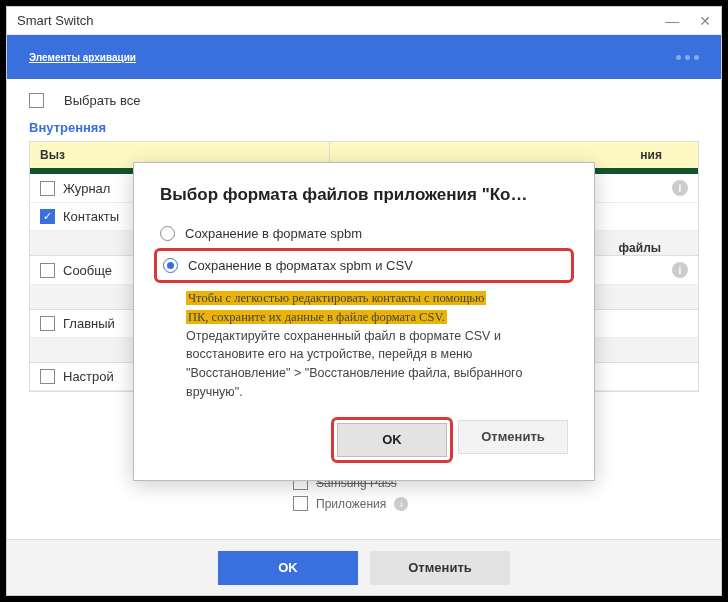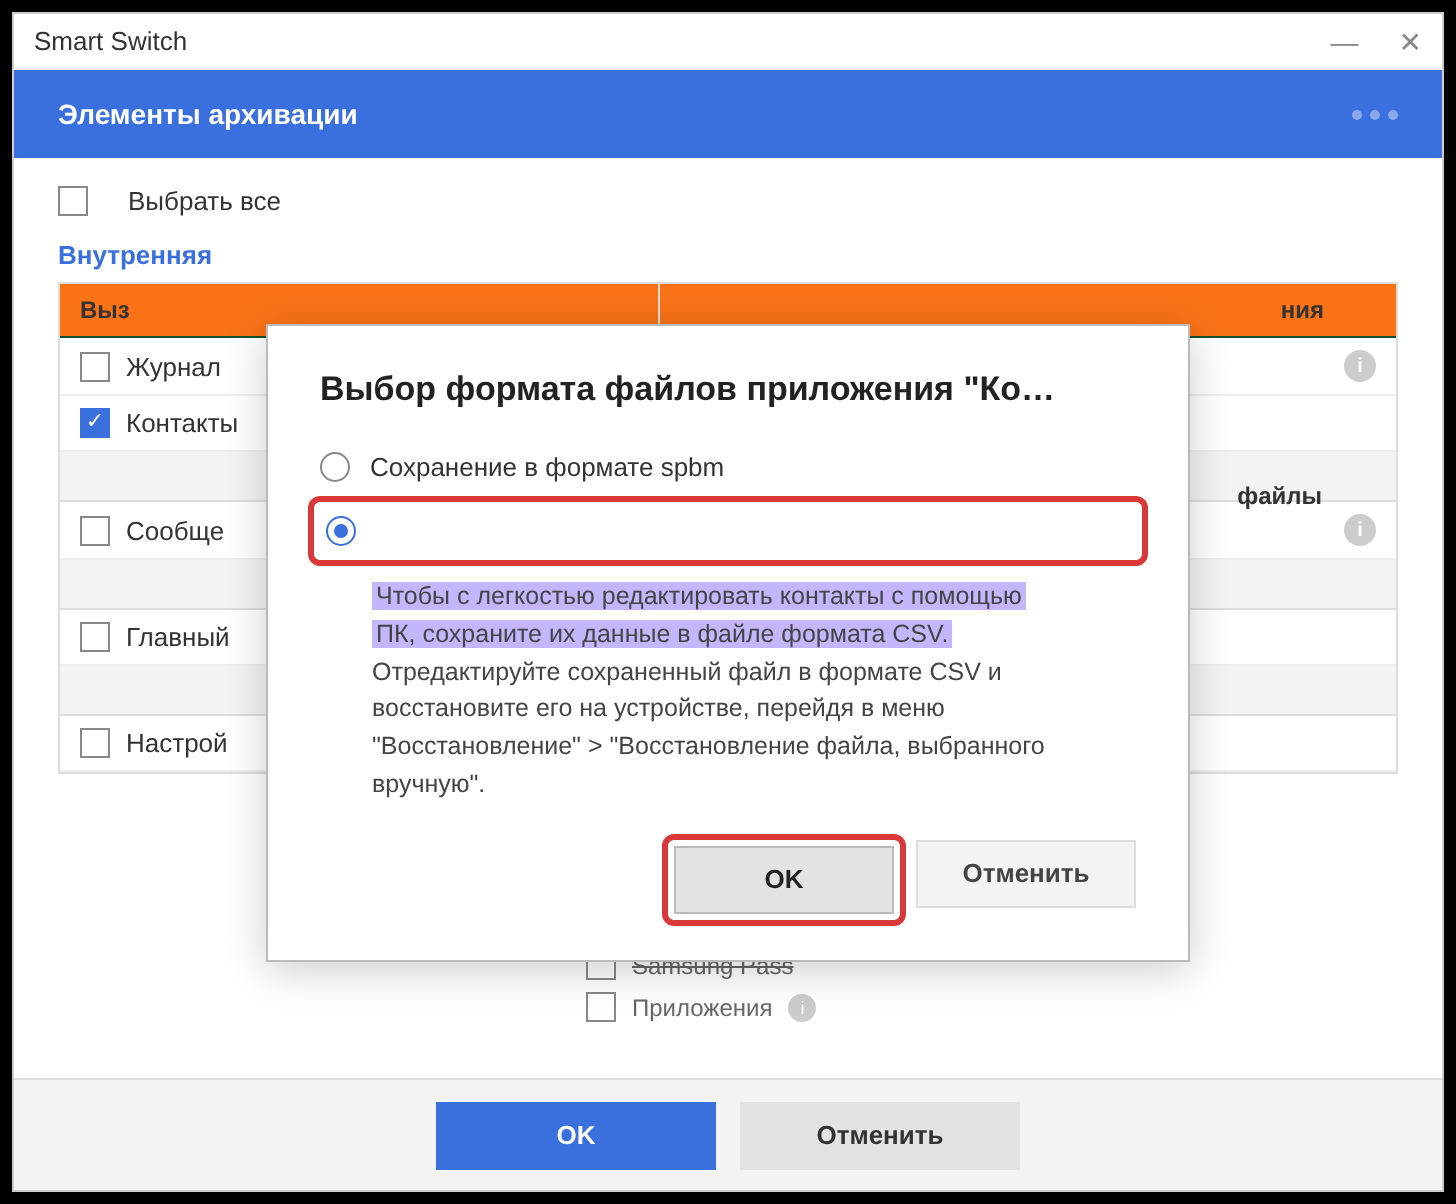--- a/index.html
+++ b/index.html
@@ -2,32 +2,32 @@
 <html><head>
 <meta charset="utf-8">
 <style>
 * { box-sizing: border-box; margin: 0; padding: 0; font-family: "Segoe UI", Arial, sans-serif; }
 body { background: #000; width: 728px; height: 602px; padding: 6px; position: relative; }
 .outer { background: #fff; width: 100%; height: 100%; border: 1px solid #ccc; overflow: hidden; position: relative; }
 .titlebar { height: 28px; display: flex; align-items: center; padding: 0 10px; background: #fff; border-bottom: 1px solid #eee; }
 .titlebar .title { font-size: 13px; color: #333; }
 .titlebar .ctrls { margin-left: auto; display: flex; gap: 20px; color: #888; font-size: 14px; }
 .bluebar { background: #3a6fde; color: #fff; height: 44px; display: flex; align-items: center; padding: 0 22px; }
-.bluebar .lbl { font-size: 14px; font-weight: 600; }
+.bluebar .lbl { font-size: 10px; font-weight: 600; text-decoration: underline; }
 .bluebar .dots { margin-left: auto; display: flex; gap: 4px; }
 .bluebar .dots span { width: 5px; height: 5px; border-radius: 50%; background: #8aa8ec; display: inline-block; }
 .content { padding: 14px 22px; position: relative; }
 .select-all { display: flex; align-items: center; gap: 20px; margin-bottom: 12px; }
 .chk { width: 15px; height: 15px; border: 1px solid #888; background: #fff; display: inline-flex; align-items: center; justify-content: center; }
 .chk.checked { background: #3a6fde; border-color: #3a6fde; }
 .chk.checked::after { content: "✓"; color: #fff; font-size: 11px; line-height: 1; }
 .lbl-txt { font-size: 13px; color: #333; }
 .section-label { color: #3a6fde; font-size: 13px; font-weight: 600; margin-bottom: 6px; }
 .table-wrap { border: 1px solid #ddd; }
-.table-header { background: #f97316; border-bottom: 1px solid #14532d; display: flex; }
+.table-header { background: #fef9c3; border-bottom: 6px solid #14532d; display: flex; }
 .table-header .col { padding: 6px 10px; font-size: 12px; font-weight: 600; color: #333; }
 .col1 { width: 300px; border-right: 1px solid #ddd; padding-left: 32px; }
 .col2 { flex: 1; }
 .row { display: flex; align-items: center; padding: 6px 10px; border-bottom: 1px solid #eee; }
 .row .chk { margin-right: 8px; }
 .row .txt { font-size: 13px; color: #333; }
 .row .info { margin-left: auto; width: 16px; height: 16px; border-radius: 50%; background: #ccc; color: #fff; display: flex; align-items: center; justify-content: center; font-size: 10px; font-weight: bold; }
 .subheader { background: #f3f3f3; padding: 5px 10px; font-size: 12px; font-weight: 600; text-align: center; border-bottom: 1px solid #ddd; }
 .bottom-bar { position: absolute; bottom: 0; left: 0; right: 0; background: #f3f3f3; border-top: 1px solid #ddd; height: 56px; display: flex; align-items: center; justify-content: center; gap: 12px; }
 .btn { width: 140px; height: 34px; display: flex; align-items: center; justify-content: center; font-size: 13px; font-weight: 600; cursor: pointer; }
@@ -36,21 +36,21 @@
 .modal-overlay { position: absolute; inset: 0; display: flex; align-items: flex-start; justify-content: center; pointer-events: none; }
 .modal { margin-top: 155px; background: #fff; border: 1px solid #bbb; box-shadow: 0 4px 20px rgba(0,0,0,0.2); width: 462px; padding: 22px 26px 20px 26px; position: relative; pointer-events: auto; }
 .modal h2 { font-size: 17px; font-weight: 700; color: #222; margin-bottom: 18px; }
 .radio-row { display: flex; align-items: center; gap: 10px; margin-bottom: 8px; padding: 3px 0; }
 .radio { width: 15px; height: 15px; border: 1.5px solid #888; border-radius: 50%; display: inline-flex; align-items: center; justify-content: center; background: #fff; }
 .radio.selected { border-color: #3a6fde; }
 .radio.selected::after { content: ""; width: 7px; height: 7px; border-radius: 50%; background: #3a6fde; }
 .radio-lbl { font-size: 13px; color: #333; }
 .radio-highlight { border: 3px solid #d93838; border-radius: 6px; padding: 4px 6px; margin: -4px -6px 6px -6px; }
 .desc { margin-left: 26px; font-size: 12.5px; color: #444; line-height: 1.5; margin-top: 4px; }
-.hilite { background: #c4b5fd; padding: 0 2px; }
+.hilite { background: #eab308; padding: 0 2px; font-family: Liberation Serif, serif; }
 .modal-btns { display: flex; justify-content: flex-end; gap: 0; margin-top: 18px; }
 .mbtn { width: 110px; height: 34px; display: flex; align-items: center; justify-content: center; font-size: 13px; font-weight: 600; cursor: pointer; }
 .mbtn-ok { background: #e3e3e3; color: #222; border: 1px solid #bbb; }
 .mbtn-cancel { background: #f3f3f3; color: #444; border: 1px solid #ddd; margin-left: 8px; }
 .ok-highlight { border: 3px solid #d93838; border-radius: 6px; padding: 3px; margin: -3px; display: inline-flex; }
 .files-lbl { position: absolute; right: 60px; top: 162px; font-size: 12px; font-weight: 600; color: #333; }
 .apps-rows { position: absolute; left: 286px; top: 468px; font-size: 12px; color: #666; }
 .apps-rows .arow { display: flex; align-items: center; gap: 8px; margin-bottom: 6px; }
 .apps-rows .sm-info { width: 14px; height: 14px; border-radius: 50%; background: #ccc; color: #fff; display: flex; align-items: center; justify-content: center; font-size: 9px; }
 </style>
@@ -141,20 +141,21 @@
       <h2>Выбор формата файлов приложения "Ко…</h2>
 
       <div class="radio-row">
         <span class="radio"></span>
         <span class="radio-lbl">Сохранение в формате spbm</span>
       </div>
 
       <div class="radio-highlight">
         <div class="radio-row" style="margin-bottom:0">
           <span class="radio selected"></span>
+          <span class="radio-lbl">Сохранение в форматах spbm и CSV</span>
         </div>
       </div>
 
       <div class="desc">
         <span class="hilite">Чтобы с легкостью редактировать контакты с помощью</span><br>
         <span class="hilite">ПК, сохраните их данные в файле формата CSV.</span><br>
         <span>Отредактируйте сохраненный файл в формате CSV и восстановите его на устройстве, перейдя в меню "Восстановление" &gt; "Восстановление файла, выбранного вручную".</span>
       </div>
 
       <div class="modal-btns">

